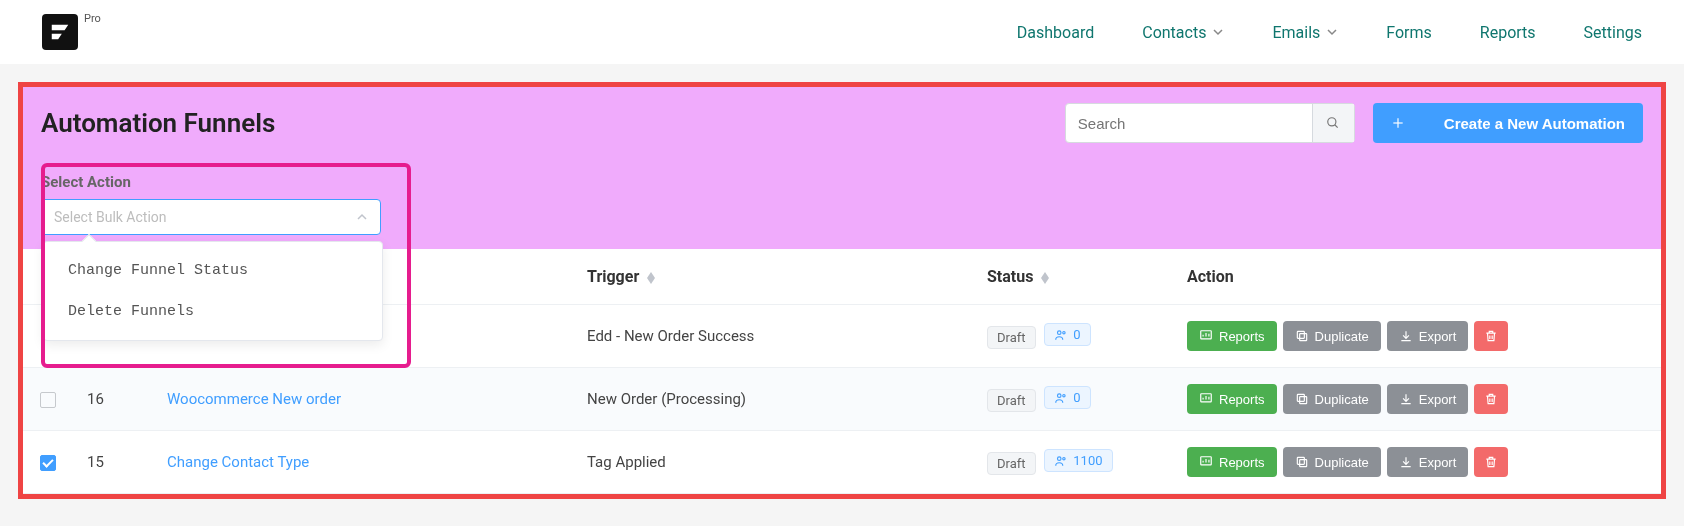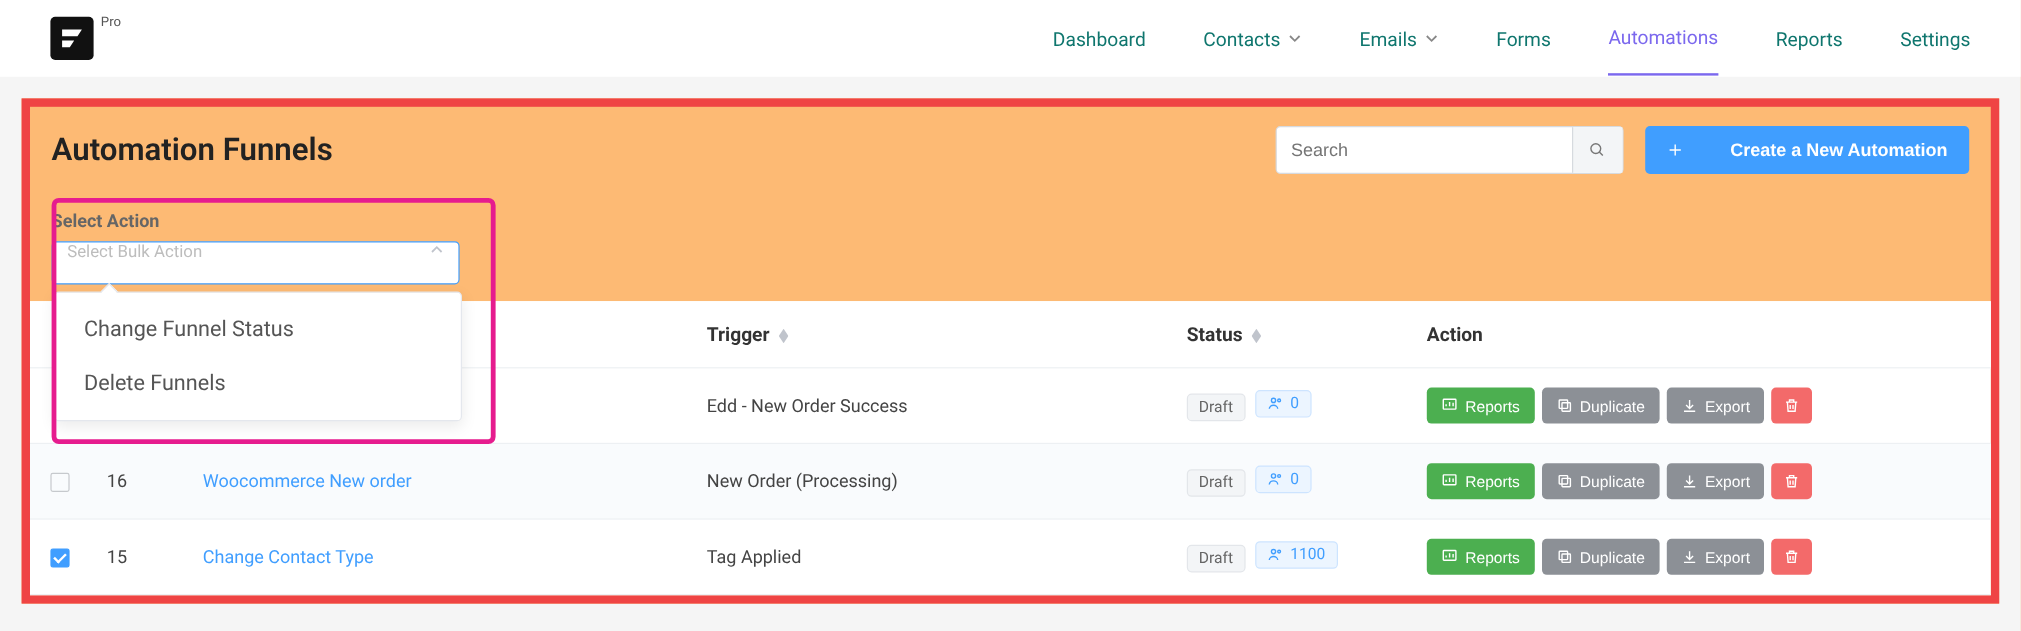--- a/index.html
+++ b/index.html
@@ -54,22 +54,22 @@
     .nav-item.active {
       color: #7b68ee;
       border-bottom: 2px solid #7b68ee;
     }
     .chev-down { width: 12px; height: 12px; }
 
     .page-wrap {
       padding: 18px;
     }
     .panel {
-      background: #fdba74;
-      border: 7px solid #ef4444;
+      background: #f0abfc;
+      border: 5px solid #ef4444;
     }
     .panel-header {
       display: flex;
       align-items: center;
       padding: 16px 18px;
       gap: 18px;
     }
     .page-title {
       font-size: 26px;
       font-weight: 600;
@@ -139,21 +139,21 @@
       color: #666;
       margin-bottom: 8px;
     }
     .bulk-select {
       width: 340px;
       height: 36px;
       border: 1px solid #409eff;
       border-radius: 4px;
       background: #fff;
       display: flex;
-      align-items: flex-start;
+      align-items: center;
       padding: 0 12px;
       justify-content: space-between;
       cursor: pointer;
     }
     .bulk-select-placeholder {
       color: #bdbdbd;
       font-size: 14px;
     }
     .bulk-dropdown {
       position: absolute;
@@ -173,23 +173,24 @@
       left: 40px;
       width: 10px;
       height: 10px;
       background: #fff;
       border-left: 1px solid #e4e7ed;
       border-top: 1px solid #e4e7ed;
       transform: rotate(45deg);
     }
     .bulk-option {
       padding: 12px 24px;
-      font-size: 18px;
+      font-size: 15px;
       color: #555;
       cursor: pointer;
+      font-family: Liberation Mono, monospace;
     }
 
     .table {
       width: 100%;
       border-collapse: collapse;
       margin-top: 10px;
       background: #fff;
     }
     .table th {
       text-align: left;
@@ -310,23 +311,20 @@
       </div>
     <div class="nav-item">
         <span>Emails</span>
         <svg class="chev-down" viewBox="0 0 12 12">
           <path d="M2 4 L6 8 L10 4" stroke="#888" stroke-width="1.5" fill="none"></path>
         </svg>
       </div>
     <div class="nav-item">
         <span>Forms</span>
       </div>
-    <div class="nav-item active">
-        <span>Automations</span>
-      </div>
     <div class="nav-item">
         <span>Reports</span>
       </div>
     <div class="nav-item">
         <span>Settings</span>
       </div>
   </div>
 </div>
 
 <div class="page-wrap">

